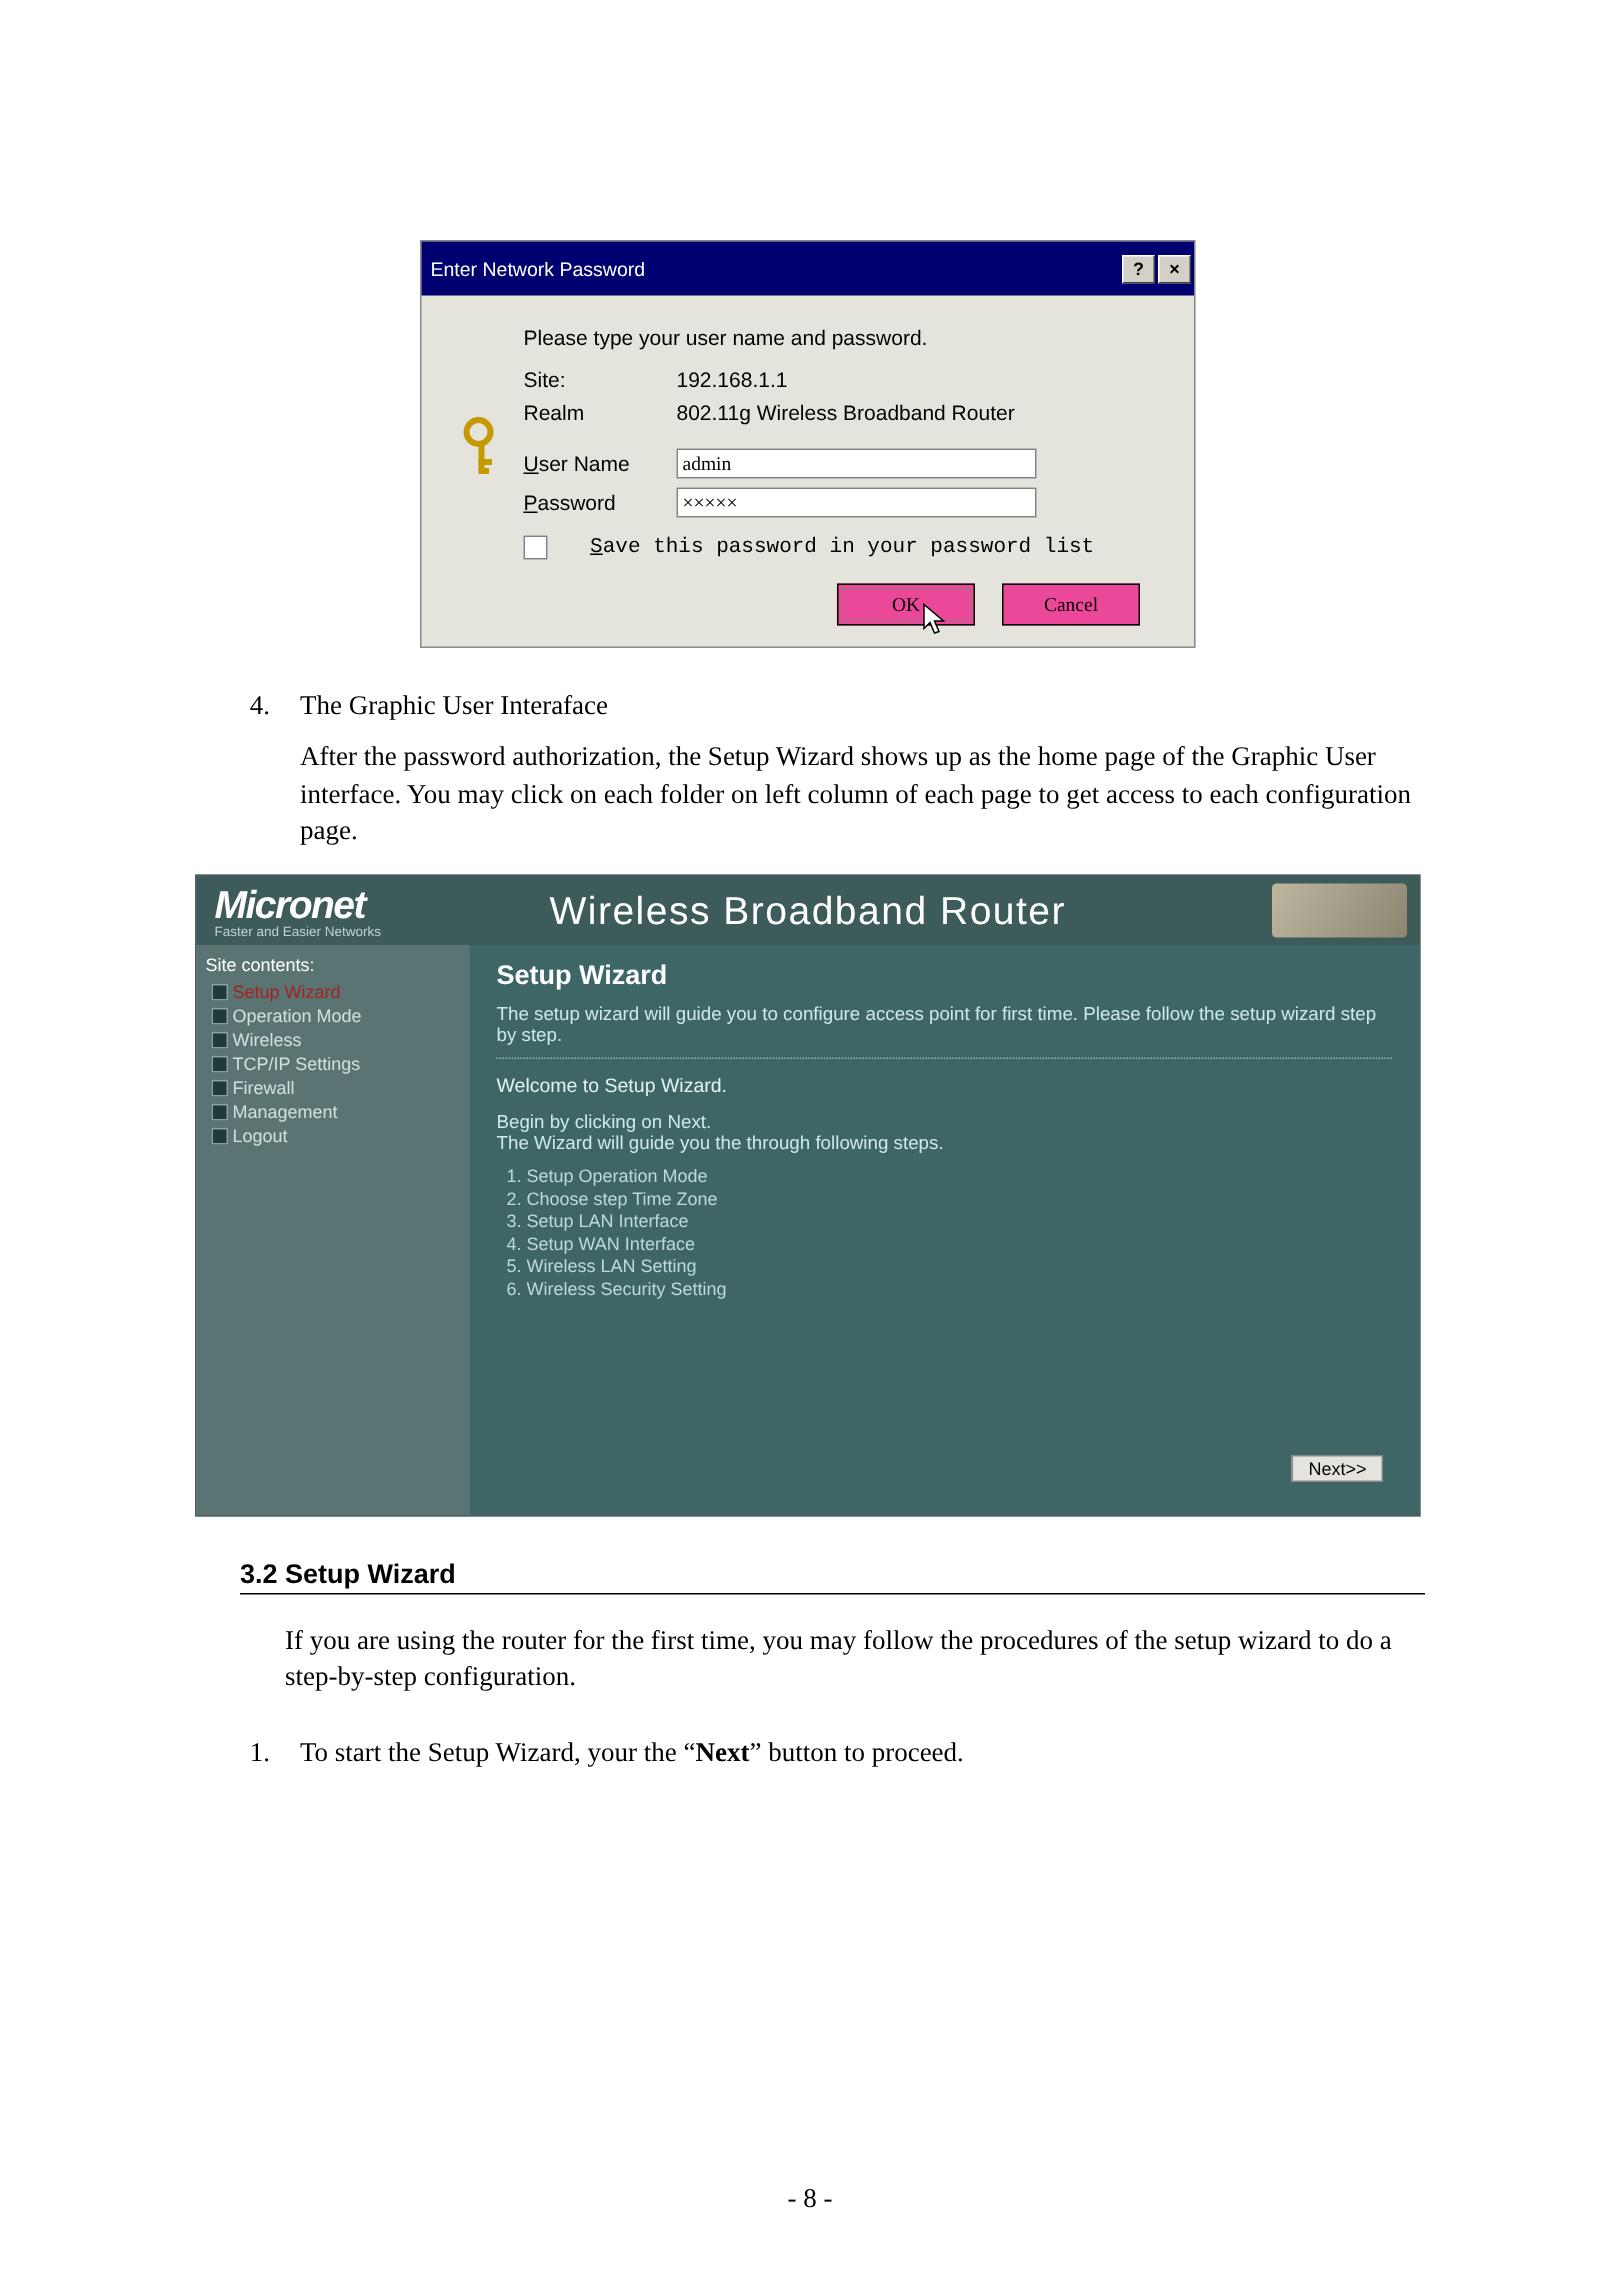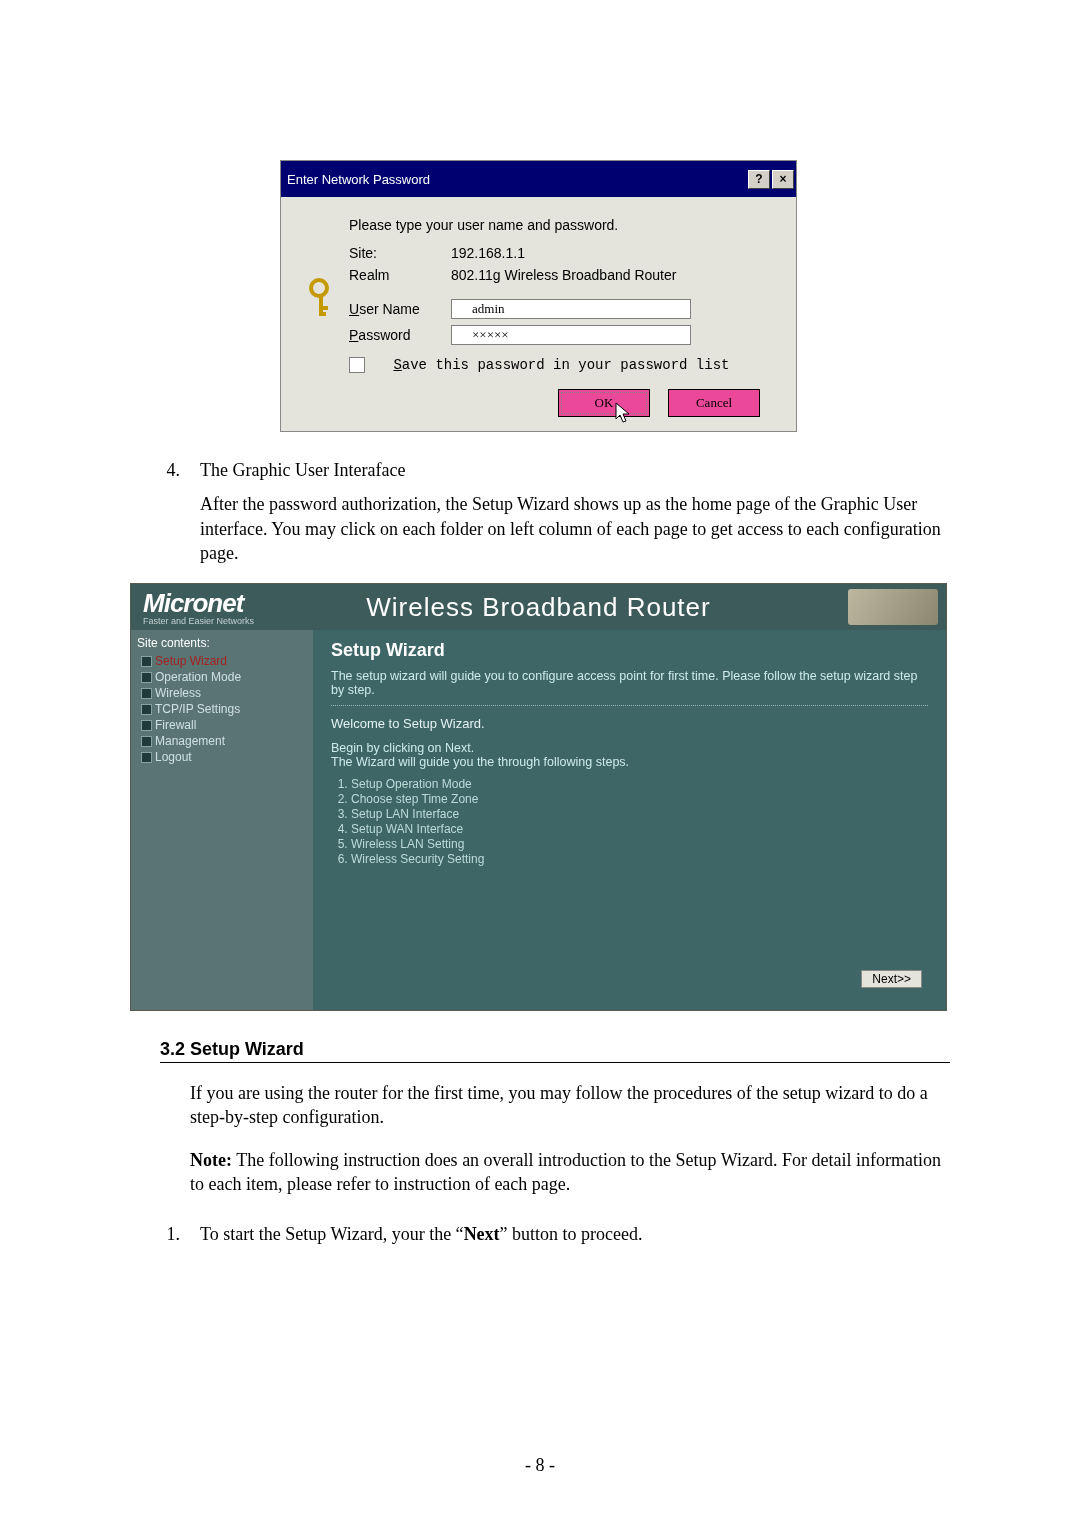--- a/index.html
+++ b/index.html
@@ -7,21 +7,21 @@
   .dialog{width:515px;margin-left:150px;border:1px solid #888;background:#e4e4dc;font-family:Tahoma,Arial,sans-serif;font-size:14px;color:#000;}
   .dialog .titlebar{display:flex;align-items:center;background:#000070;color:#fff;height:36px;padding:0 2px 0 6px;font-size:13px;}
   .dialog .titlebar .spacer{flex:1;}
   .winbtn{width:20px;height:17px;background:#d4d0c8;border:1px solid #fff;border-right-color:#404040;border-bottom-color:#404040;margin-left:2px;display:flex;align-items:center;justify-content:center;font-weight:bold;font-family:Arial;font-size:12px;color:#000;}
   .dialog-body{padding:14px 18px 14px 18px;}
   .drow{display:flex;align-items:center;margin:6px 0;}
   .icon-col{width:50px;display:flex;align-items:flex-start;justify-content:center;}
   .key-icon{width:34px;height:40px;}
   .lbl-col{width:102px;}
   .val-col{flex:1;}
-  .in{width:240px;height:20px;border:1px solid #808080;background:#fff;font-family:Tahoma;font-size:13px;padding:0 20px;box-sizing:border-box;}
+  .in{width:240px;height:20px;border:1px solid #808080;background:#fff;font-family:Tahoma;font-size:13px;padding:0 3px;box-sizing:border-box;}
   .chk{width:14px;height:14px;border:1px solid #808080;background:#fff;display:inline-block;vertical-align:middle;}
   .btnrow{display:flex;justify-content:flex-end;gap:18px;margin-top:10px;padding-right:18px;}
   .btn{width:90px;height:26px;background:#ec4899;border:1px solid #000;font-family:Tahoma;font-size:13px;display:flex;align-items:center;justify-content:center;position:relative;}
   .btn .inner{position:absolute;left:2px;top:2px;right:2px;bottom:2px;border:1px dotted #808080;display:flex;align-items:center;justify-content:center;}
   .btn.plain .inner{border:none;}
   .cursor{position:absolute;width:18px;height:22px;}
   .u{ text-decoration:underline; }
   
   .doc{font-size:18px;line-height:1.35;}
   .num-item{display:flex;margin-top:26px;}
@@ -160,23 +160,20 @@
         </ol>
         <div class="nextbtn">Next&gt;&gt;</div>
       </div>
     </div>
   </div>
 
   <div class="sec-head">3.2 Setup Wizard</div>
 
   <div class="body-para">If you are using the router for the first time, you may follow the procedures of the setup wizard to do a step-by-step configuration.</div>
 
-  <div class="body-para">
-    <b>Note:</b><span> The following instruction does an overall introduction to the Setup Wizard. For detail information to each item, please refer to instruction of each page.</span>
-  </div>
 
   <div class="doc">
     <div class="num-item">
       <div class="n">1.</div>
       <div class="t">
         <span>To start the Setup Wizard, your the “</span><b>Next</b><span>” button to proceed.</span>
       </div>
     </div>
   </div>
 

